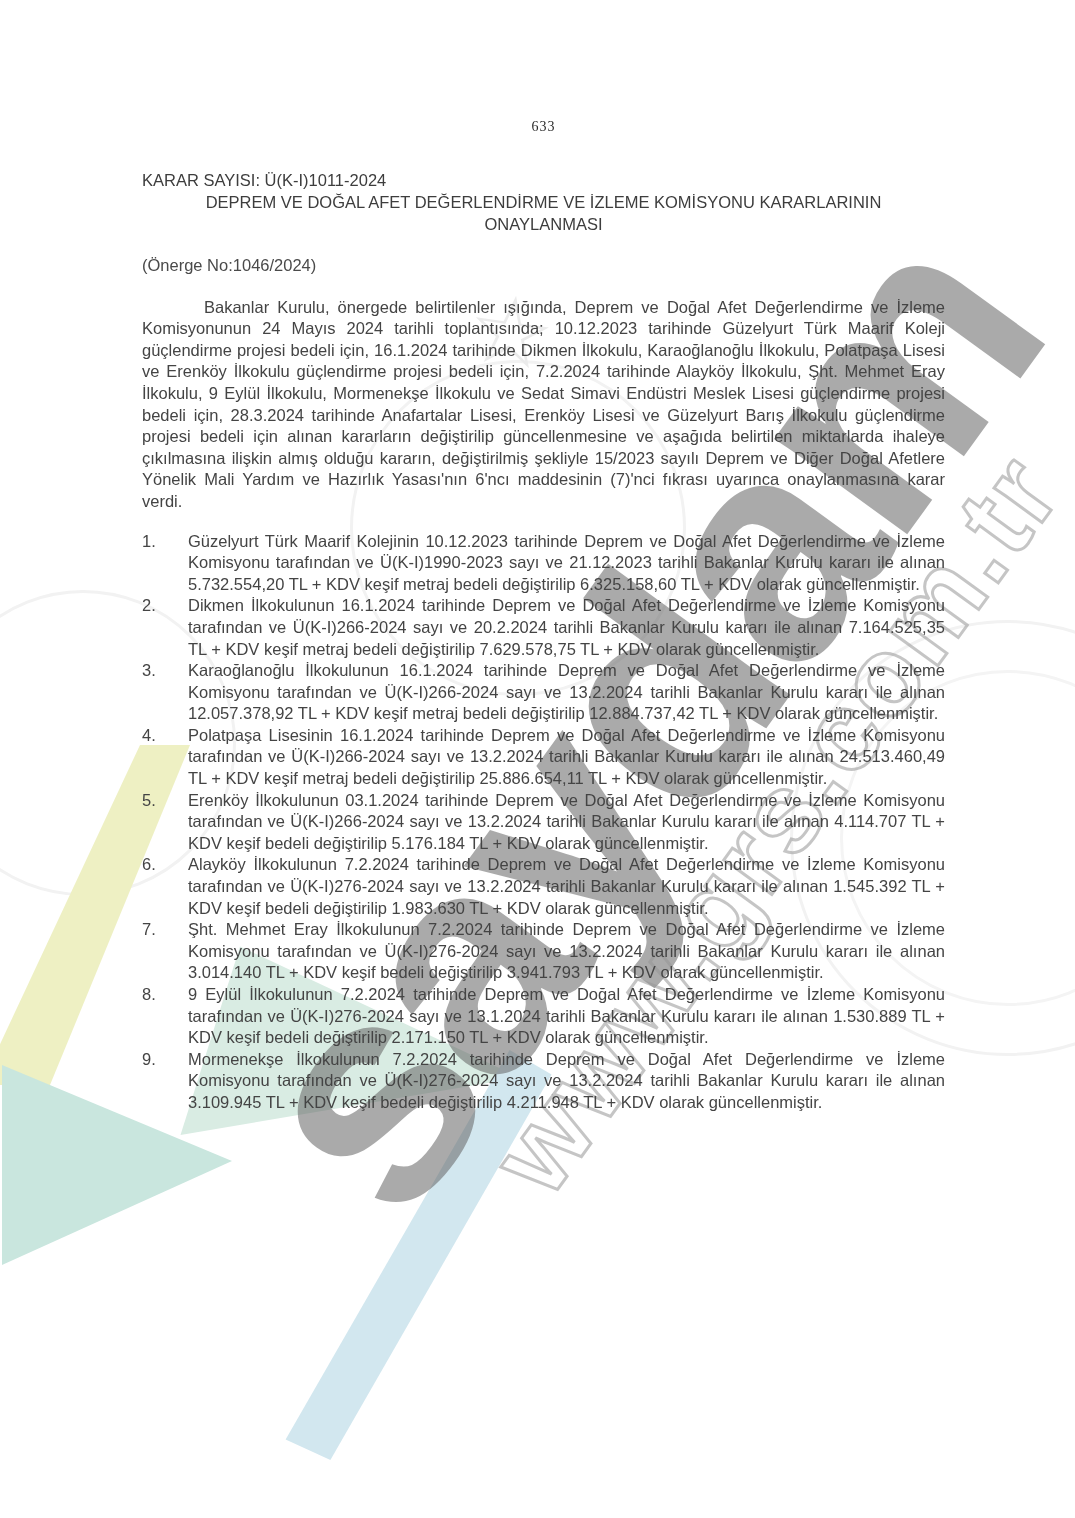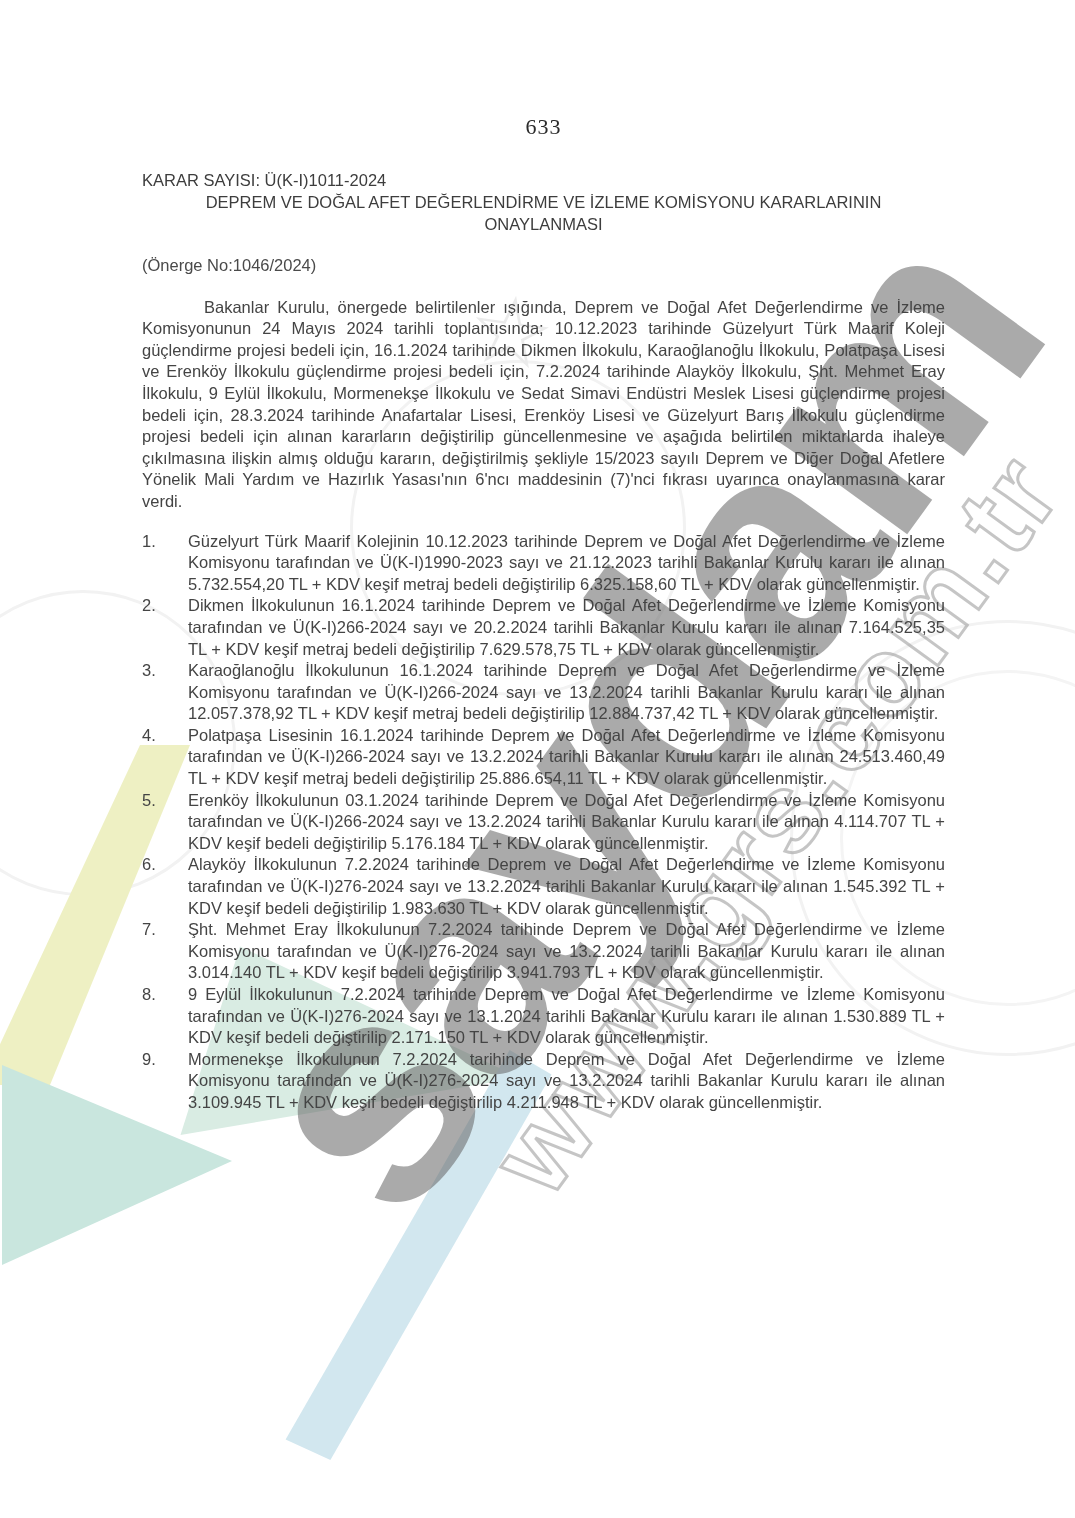--- a/index.html
+++ b/index.html
@@ -41,21 +41,21 @@
     font-weight:bold;font-size:112px;letter-spacing:3px;white-space:nowrap;
     color:rgba(255,255,255,0);
     -webkit-text-stroke:3px rgba(150,150,150,0.55);
     line-height:1;
   }
   
   .content{position:absolute;left:142px;top:0;width:803px;z-index:2;}
   .page-number{
     margin-top:113px;text-align:center;
     font-family:"Liberation Serif", serif;
-    font-size:22px;letter-spacing:1px;color:#2b2b2b;line-height:27px;
+    font-size:14px;letter-spacing:1px;color:#2b2b2b;line-height:27px;
   }
   .decision-no{margin-top:30px;text-align:left;font-size:16.5px;line-height:21px;color:#3d3d3d;}
   .doc-title{text-align:center;font-size:16.5px;line-height:22px;color:#3d3d3d;}
   .onerge{margin-top:20px;text-align:left;font-size:16.5px;line-height:21.6px;color:#4a4a4a;}
   .kktcb{text-align:right;font-size:16.5px;line-height:21.6px;color:#4a4a4a;}
   .intro{
     margin:20px 0 0 0;text-align:justify;text-indent:62px;
     font-size:16.5px;line-height:21.6px;color:#444;
   }
   ol.decisions{list-style:none;margin:18px 0 0 0;padding:0;}

